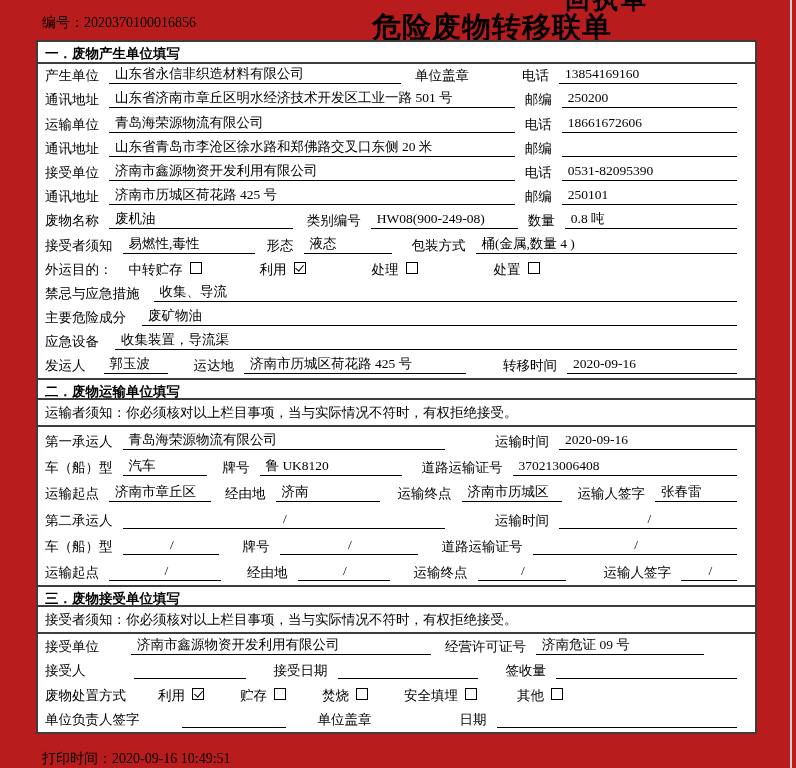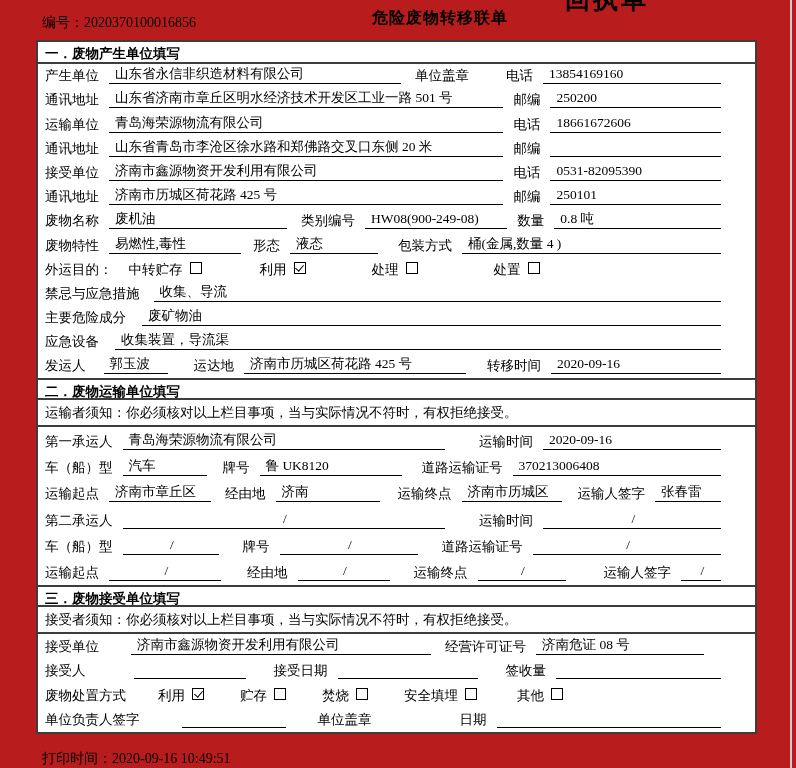--- a/index.html
+++ b/index.html
@@ -2,28 +2,28 @@
 <html><head>
 <meta charset="utf-8">
 <style>
   * { margin:0; padding:0; box-sizing:border-box; }
   html,body { background:#ffffff; }
   body { width:796px; height:768px; font-family:"Liberation Serif","DejaVu Serif",serif; color:#000; }
   .page { position:relative; width:796px; height:768px; overflow:hidden; background:#b91c1c; }
 
   .topbar { position:absolute; top:8px; left:42px; right:30px; height:30px; font-size:14px; }
   .serial { position:absolute; left:0; top:6px; white-space:nowrap; }
-  .doc-title { position:absolute; left:330px; top:0; font-size:16px; font-weight:bold; letter-spacing:1px; white-space:nowrap; }
+  .doc-title { position:absolute; left:330px; top:0; font-size:29px; font-weight:bold; letter-spacing:1px; white-space:nowrap; }
   .corner-stamp { position:absolute; left:565px; top:-17px; font-size:25px; font-weight:bold; letter-spacing:3px; white-space:nowrap; }
 
   .tbl { position:absolute; left:36px; top:40px; width:721px; border:2px solid #3d3d3d; background:#fff; }
   .sec-head { height:22px; line-height:19px; padding:2px 6px 0 7px; font-weight:bold; font-size:13.5px; border-bottom:2px solid #3d3d3d; }
   .sec + .sec .sec-head { border-top:2px solid #3d3d3d; }
   .notice { height:27px; display:flex; align-items:center; padding:0 7px; font-size:13.5px; border-bottom:2px solid #3d3d3d; white-space:nowrap;font-family:Liberation Mono, monospace; }
-  .row { display:flex; align-items:flex-end; padding:0 24px 4px 7px; font-size:13.5px; white-space:nowrap; }
+  .row { display:flex; align-items:flex-end; padding:0 8px 4px 7px; font-size:13.5px; white-space:nowrap; }
   .s1 .row { height:24.2px; }
   .s2 .row { height:26.3px; }
   .s3 .row { height:24.5px; }
   .lbl { margin-right:10px; line-height:16px; }
   .fld { border-bottom:1px solid #000; min-height:17px; line-height:16px; padding:0 3px 1px 6px; margin-right:10px; overflow:hidden; }
   .fld.fill { flex:1 1 auto; }
   .chk { display:inline-flex; align-items:flex-start; line-height:16px; }
   .chk-lbl { margin-right:7px; }
   .box { width:12px; height:12px; border:1px solid #000; position:relative; display:inline-block; margin-bottom:1px; background:#fff; }
   .box.checked::after { content:""; position:absolute; left:2.5px; top:0.5px; width:4px; height:7px;
@@ -87,21 +87,21 @@
         </div>
         <div class="row">
           <span class="lbl">废物名称</span>
           <span class="fld" style="width: 190px;">废机油</span>
           <span class="lbl" style="margin-left: 4px;">类别编号</span>
           <span class="fld" style="width: 152px;">HW08(900-249-08)</span>
           <span class="lbl" style="margin-left: auto;">数量</span>
           <span class="fld" style="width: 178px;">0.8 吨</span>
         </div>
         <div class="row">
-          <span class="lbl">废物特性</span>
+          <span class="lbl">接受者须知</span>
           <span class="fld" style="width: 132px;">易燃性,毒性</span>
           <span class="lbl" style="margin-left: 2px;">形态</span>
           <span class="fld" style="width: 88px;">液态</span>
           <span class="lbl" style="margin-left: 10px;">包装方式</span>
           <span class="fld fill">桶(金属,数量  4 )</span>
         </div>
         <div class="row">
           <span class="lbl">外运目的：</span>
           <span class="chk" style="margin-left: 6px;">
             <span class="chk-lbl">中转贮存</span>
@@ -193,21 +193,21 @@
           <span class="fld fill" style="text-align: center;">/</span>
         </div>
       </div>
       <div class="sec s3">
         <div class="sec-head">三．废物接受单位填写</div>
         <div class="notice">接受者须知：你必须核对以上栏目事项，当与实际情况不符时，有权拒绝接受。</div>
         <div class="row">
           <span class="lbl">接受单位</span>
           <span class="fld" style="width: 300px; margin-left: 22px;">济南市鑫源物资开发利用有限公司</span>
           <span class="lbl" style="margin-left: 4px;">经营许可证号</span>
-          <span class="fld" style="width: 168px;">济南危证 08 号</span>
+          <span class="fld" style="width: 168px;">济南危证 09 号</span>
         </div>
         <div class="row">
           <span class="lbl">接受人</span>
           <span class="fld" style="width: 112px; margin-left: 38px;"></span>
           <span class="lbl" style="margin-left: 18px;">接受日期</span>
           <span class="fld" style="width: 140px;"></span>
           <span class="lbl" style="margin-left: 18px;">签收量</span>
           <span class="fld fill"></span>
         </div>
         <div class="row">

